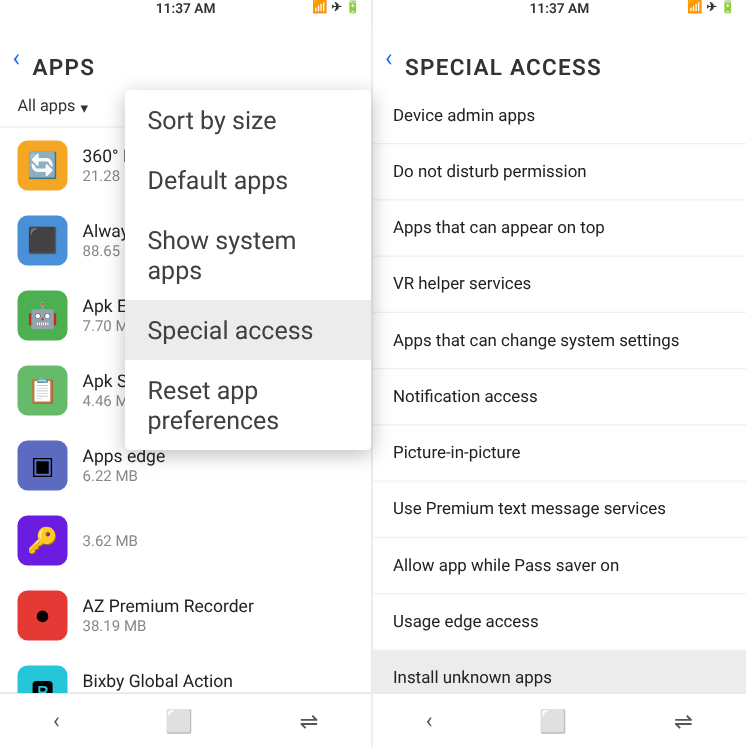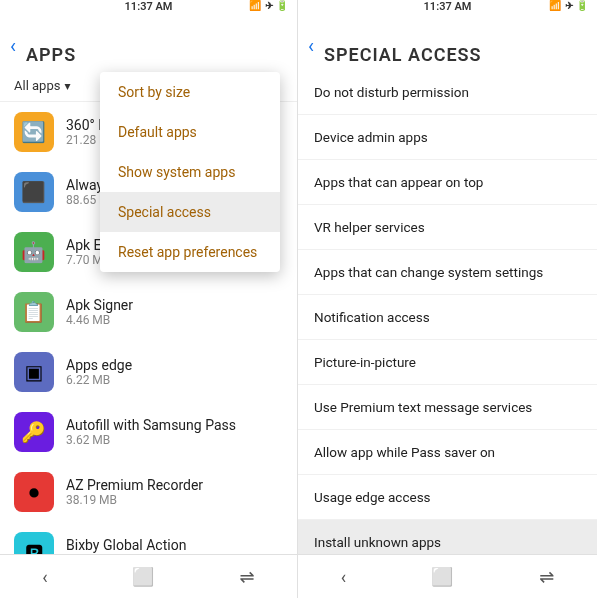--- a/index.html
+++ b/index.html
@@ -117,22 +117,22 @@
       left: 100px;
       background: #fff;
       border-radius: 4px;
       box-shadow: 0 4px 16px rgba(0,0,0,0.25);
       z-index: 100;
       min-width: 180px;
     }
 
     .dropdown-item {
       padding: 12px 18px;
-      font-size: 14px;
-      color: #a16207;
+      font-size: 20px;
+      color: #404040;
       cursor: pointer;
     }
 
     .dropdown-item.active {
       background: #ececec;
     }
 
     
     .right-panel {
       width: 299px;
@@ -247,21 +247,20 @@
     <div class="app-item">
       <div class="app-icon icon-appsedge">▣</div>
       <div class="app-info">
         <div class="app-name">Apps edge</div>
         <div class="app-size">6.22 MB</div>
       </div>
     </div>
     <div class="app-item">
       <div class="app-icon icon-autofill">🔑</div>
       <div class="app-info">
-        <div class="app-name">Autofill with Samsung Pass</div>
         <div class="app-size">3.62 MB</div>
       </div>
     </div>
     <div class="app-item">
       <div class="app-icon icon-az">⏺</div>
       <div class="app-info">
         <div class="app-name">AZ Premium Recorder</div>
         <div class="app-size">38.19 MB</div>
       </div>
     </div>
@@ -299,22 +298,22 @@
       <span>🔋</span>
     </div>
   </div>
 
   <div class="app-bar">
     <span class="back-arrow">‹</span>
     <span class="title">SPECIAL ACCESS</span>
   </div>
 
   <div class="special-list">
+    <div class="special-item">Device admin apps</div>
     <div class="special-item">Do not disturb permission</div>
-    <div class="special-item">Device admin apps</div>
     <div class="special-item">Apps that can appear on top</div>
     <div class="special-item">VR helper services</div>
     <div class="special-item">Apps that can change system settings</div>
     <div class="special-item">Notification access</div>
     <div class="special-item">Picture-in-picture</div>
     <div class="special-item">Use Premium text message services</div>
     <div class="special-item">Allow app while Pass saver on</div>
     <div class="special-item">Usage edge access</div>
     <div class="special-item highlighted">Install unknown apps</div>
   </div>

